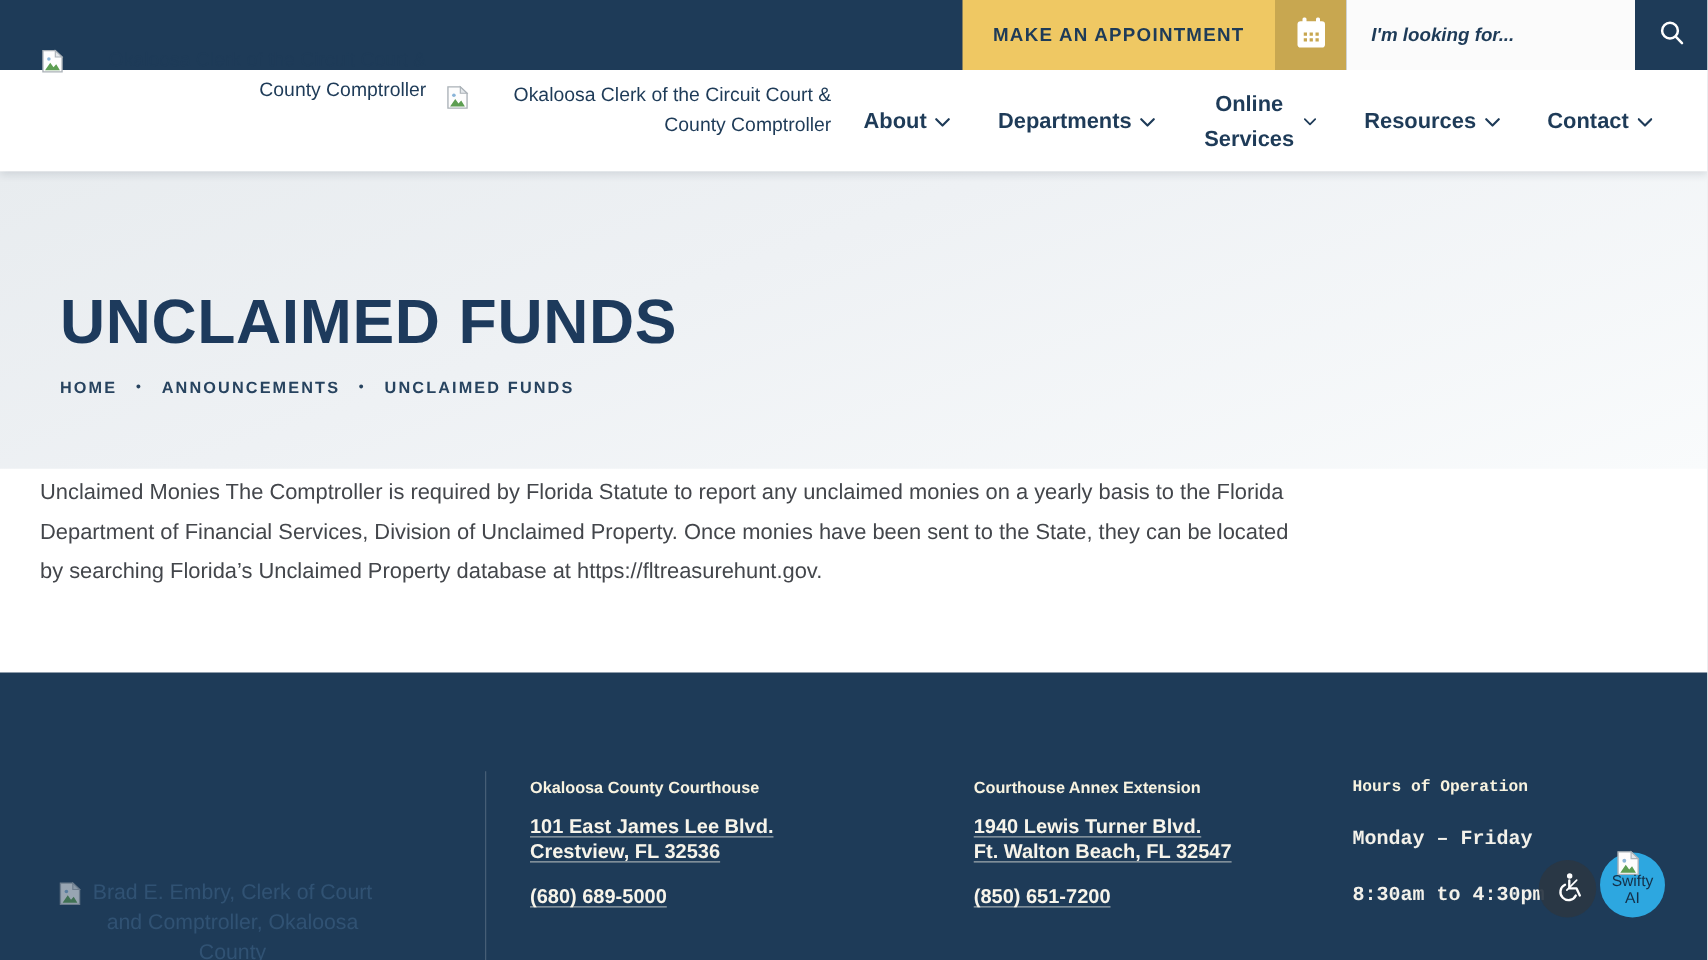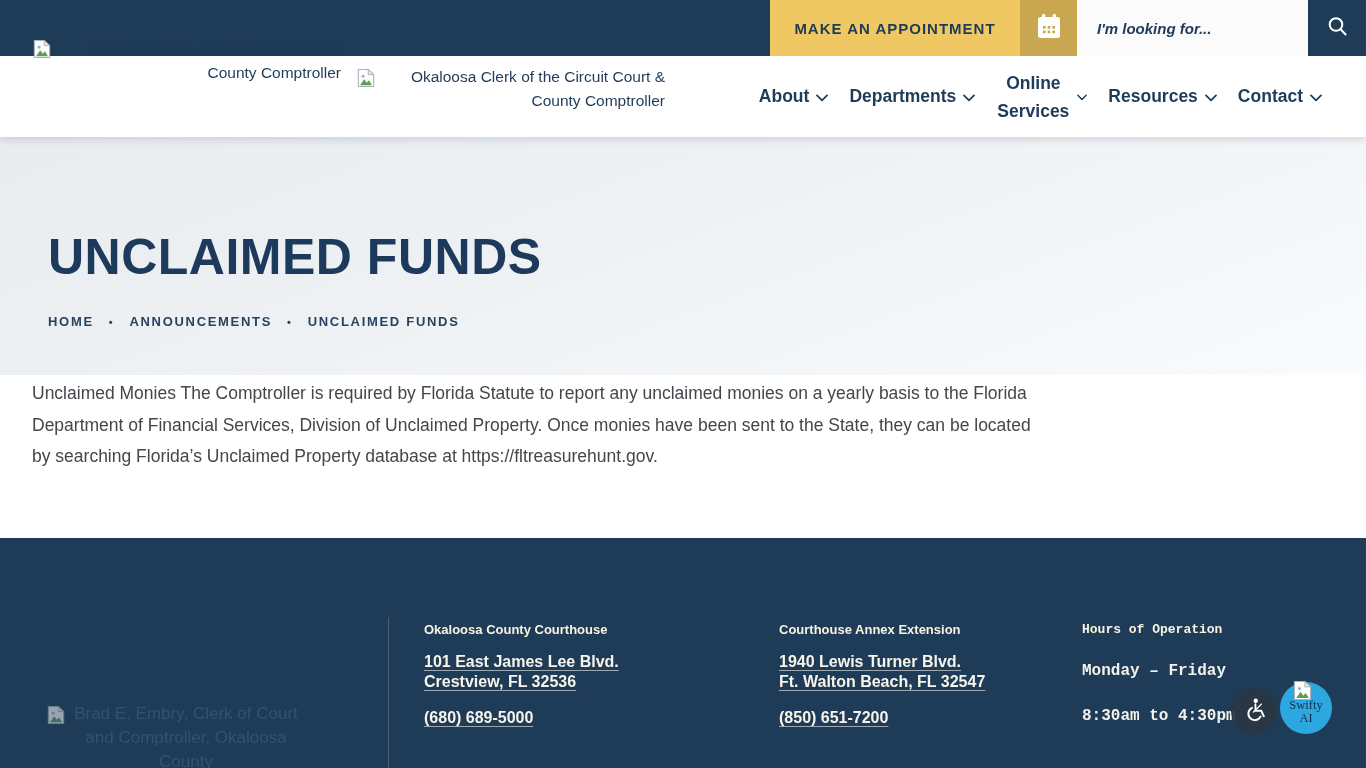--- a/index.html
+++ b/index.html
@@ -15,38 +15,38 @@
               letter-spacing:1px; border:none; cursor:pointer; font-family:inherit; }
   .cal-btn { width:57px; height:56px; background:#c8a750; border:none; display:flex; align-items:center; justify-content:center; cursor:pointer; }
   .search-field { width:231px; height:56px; background:#fbfbfb; border:none; outline:none; padding-left:20px;
                   font-size:15px; font-family:inherit; color:#be185d; }
   .search-field::placeholder { color:#1e3b58; font-style:italic; font-weight:700; opacity:1; }
   .search-btn { width:58px; height:56px; background:#1e3b58; border:none; display:flex; align-items:center; justify-content:center; cursor:pointer; }
 
   
   .header { position:absolute; left:0; top:56px; width:1366px; height:81px; background:#fff;
             box-shadow:0 3px 7px rgba(25,45,65,.14); z-index:4; }
-  .nav { position:absolute; right:44px; top:0; height:81px; display:flex; align-items:center; gap:21px; }
+  .nav { position:absolute; right:44px; top:0; height:81px; display:flex; align-items:center; gap:38px; }
   .nav-item { display:flex; align-items:center; gap:7px; color:#1e3b58; font-size:17.5px; font-weight:600; cursor:pointer; text-decoration:none; }
   .nav-item svg { flex:none; margin-top:2px; }
   .nav-item.wrap .lbl { width:74px; text-align:center; line-height:28px; }
 
   
   .logo { position:absolute; color:#1e3b58; font-size:15.5px; line-height:24px; text-align:right; z-index:6; cursor:pointer; }
   .logo .bimg { position:absolute; left:0; }
   .logo-1 { left:33px; top:37px; width:308px; }
   .logo-1 .bimg { top:2px; }
   .logo-2 { left:357px; top:65px; width:308px; }
   .logo-2 .bimg { top:3px; }
 
   
   .hero { position:absolute; left:0; top:137px; width:1366px; height:238px;
           background:linear-gradient(160deg,#e8ecef 0%,#eef1f4 40%,#f9fbfc 100%); padding:95px 0 0 48px; }
   .hero h1 { font-size:50px; font-weight:800; color:#1d3a5c; letter-spacing:.5px; line-height:1; }
-  .breadcrumb { margin-top:32px; display:flex; align-items:center; gap:15px;
+  .breadcrumb { margin-top:20px; display:flex; align-items:center; gap:15px;
                 font-size:13px; font-weight:600; letter-spacing:1.7px; color:#27435f; }
   .breadcrumb a { color:#27435f; text-decoration:none; }
   .breadcrumb .dot { font-size:11px; }
 
   
   .para { position:absolute; left:32px; top:378px; width:1018px; font-size:17.5px; line-height:31.5px; color:#43464b; }
 
   
   .footer { position:absolute; left:0; top:538px; width:1366px; height:230px; background:#1e3b58; }
   .fdiv { position:absolute; left:388px; top:79px; width:1px; height:151px; background:rgba(255,255,255,.18); }
@@ -63,21 +63,21 @@
            font-size:17px; line-height:24px; cursor:pointer; }
   .flogo .bimg { position:absolute; left:0; top:3px; }
   .flogo .alt { display:block; padding-left:16px; text-align:center; }
 
   
   .a11y { position:absolute; left:1231px; top:688px; width:46px; height:46px; border-radius:50%;
           background:rgba(42,55,68,.93); border:none; display:flex; align-items:center; justify-content:center;
           cursor:pointer; z-index:8; }
   .swifty { position:absolute; left:1280px; top:682px; width:52px; height:52px; border-radius:50%;
             background:#2da7e0; border:none; cursor:pointer; z-index:8; color:#143049;
-            font-size:12.5px; line-height:13px; font-family:Liberation Serif, serif; }
+            font-size:12.5px; line-height:13px; font-family:Liberation Sans, sans-serif; }
   .swifty .bimg { position:absolute; top:-2px; left:13px; }
   .swifty .swlbl { position:absolute; left:5px; right:5px; top:17px; text-align:center; }
 </style>
 </head>
 <body>
 
 <svg width="0" height="0" style="position:absolute" aria-hidden="true">
   <symbol id="sym-bimg" viewBox="0 0 20 22">
     <path d="M1.5 1.5 H12.5 L18.5 7.2 V20.5 H1.5 Z" fill="#fdfdfd" stroke="#aab1b7" stroke-width="1.2"></path>
     <path d="M12.5 1.5 L18.5 7.2 H12.5 Z" fill="#e3e7ea" stroke="#aab1b7" stroke-width="1"></path>

